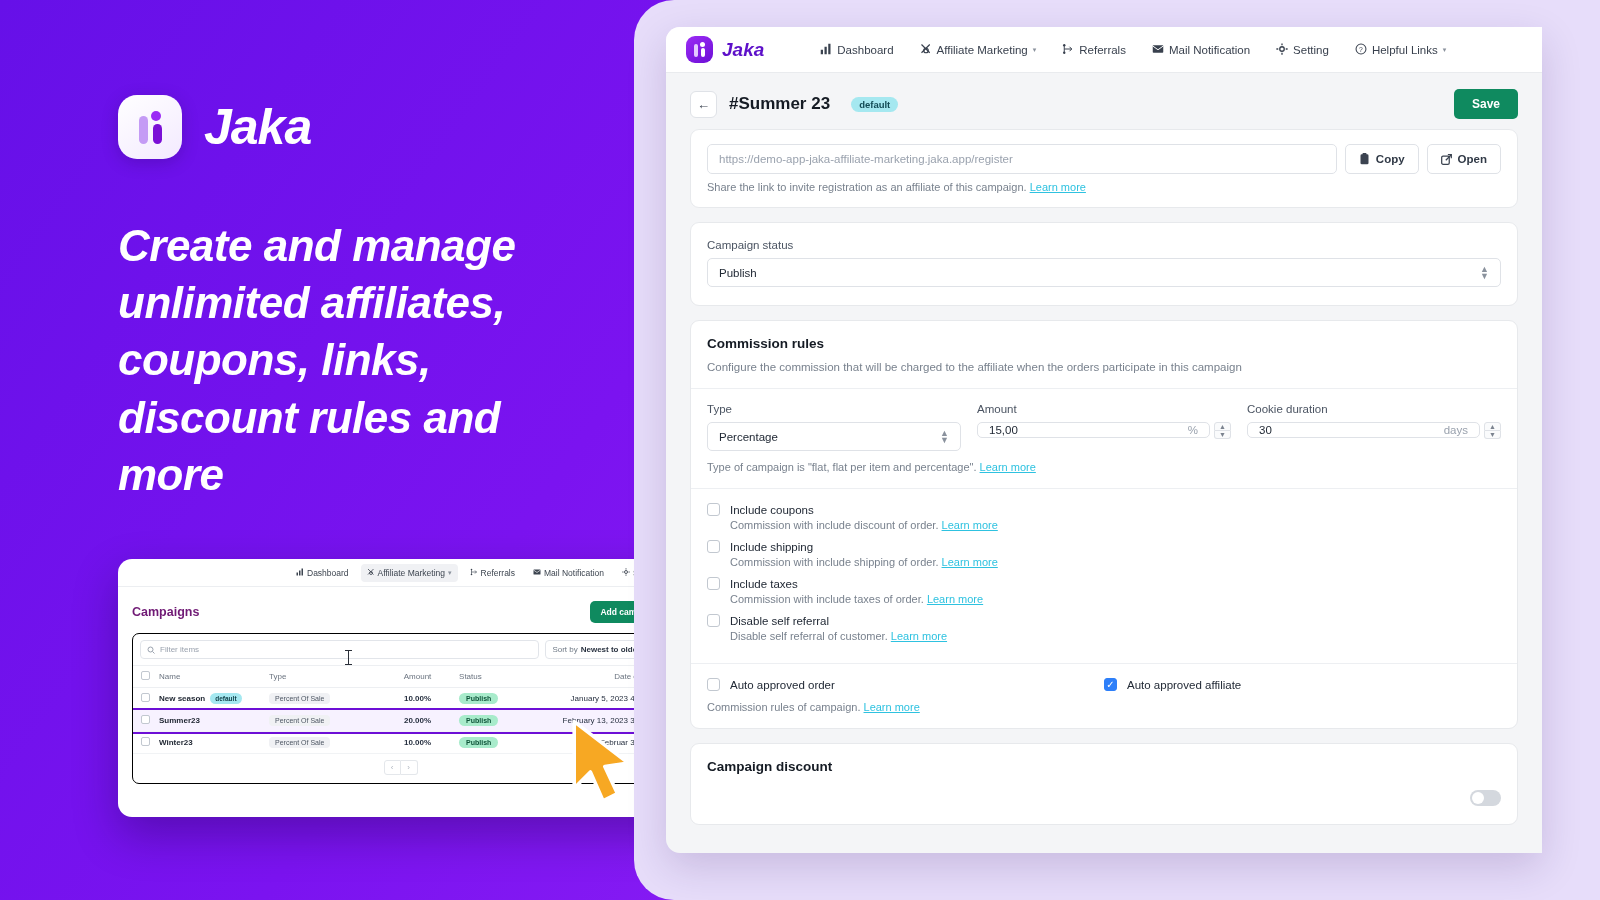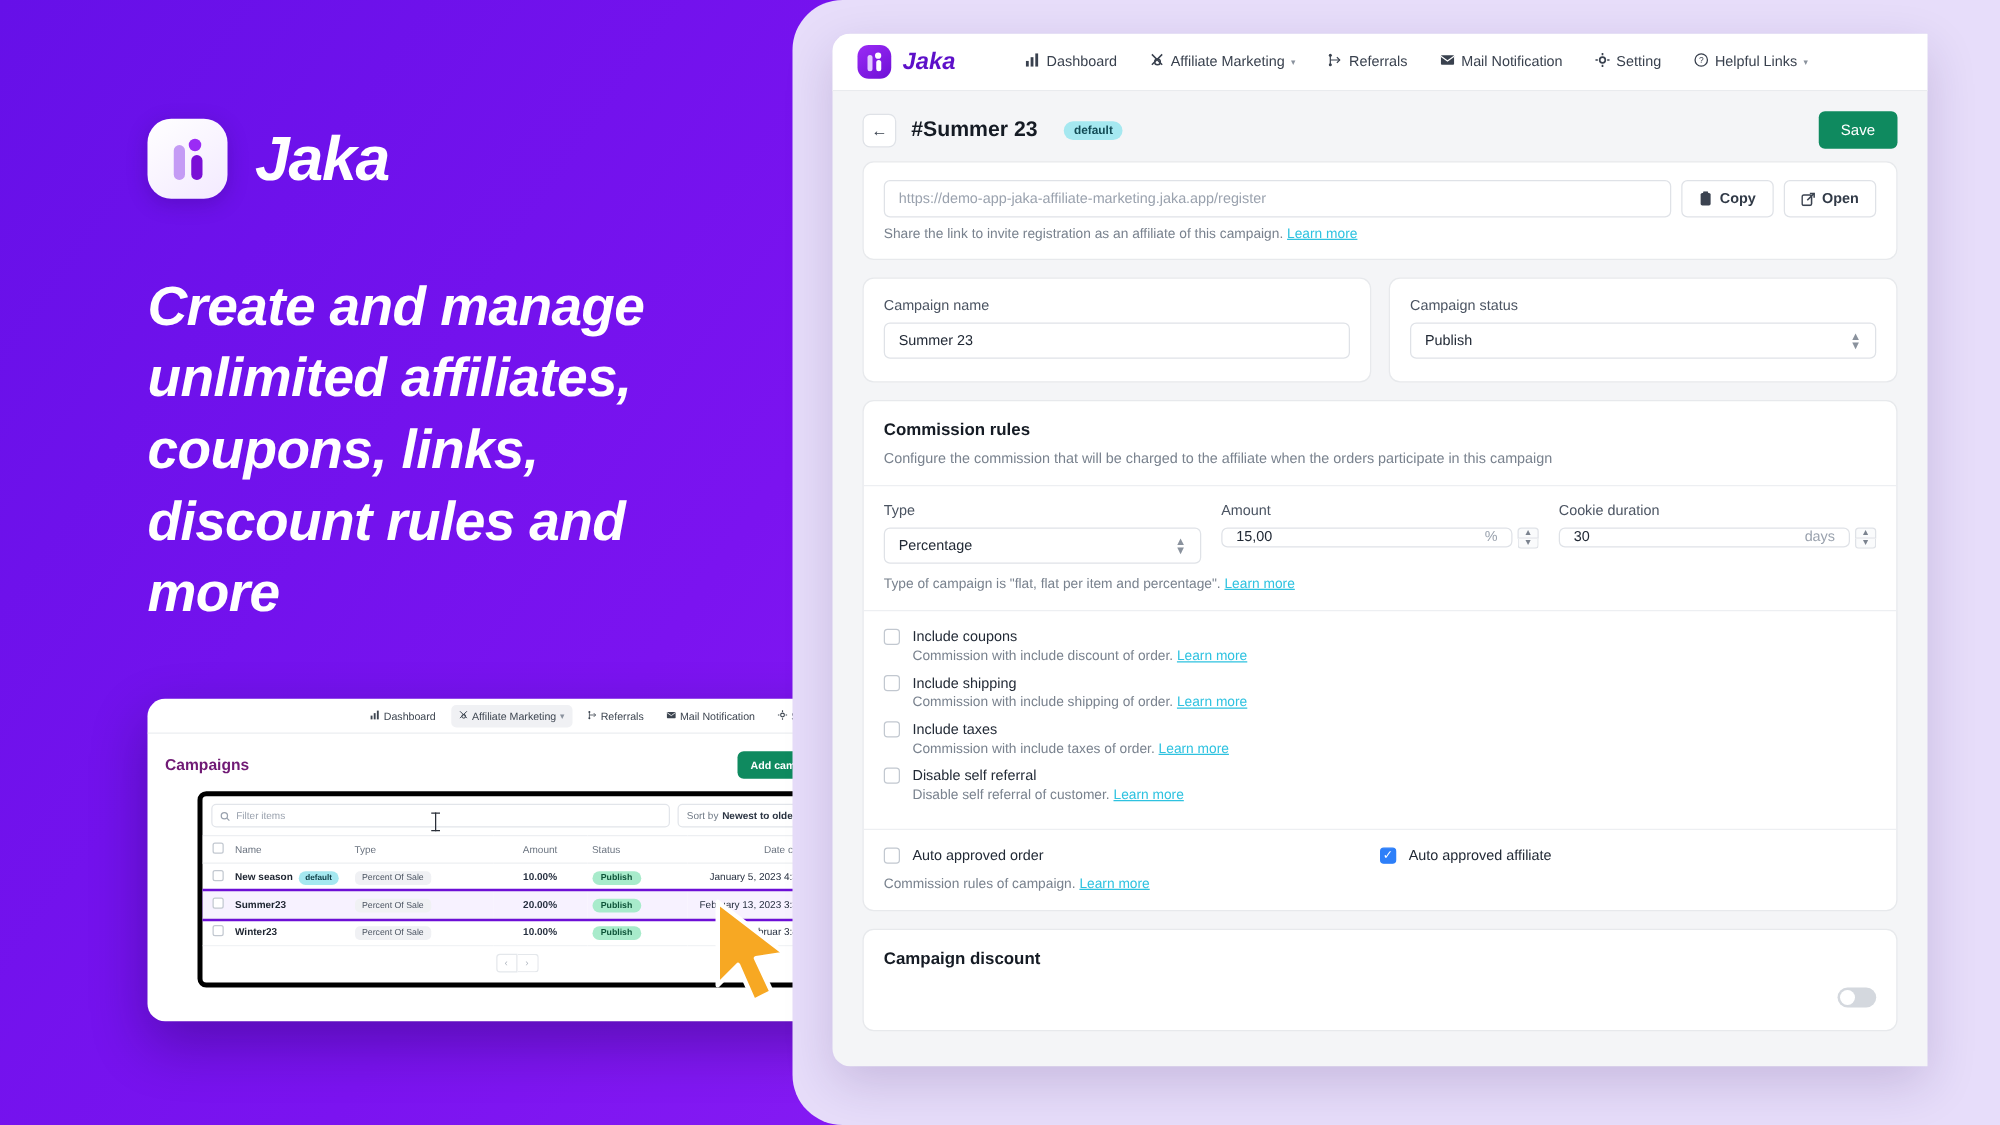--- a/index.html
+++ b/index.html
@@ -53,21 +53,21 @@
   .inset-nav .ni { display: flex; align-items: center; gap: 3px; padding: 4px 6px; border-radius: 4px; white-space: nowrap;}
   .inset-nav .ni.active { background: #f0f1f4; }
   .inset-body { padding: 14px 14px 0 14px; }
   .inset-head { display: flex; align-items: center; justify-content: space-between; }
   .inset-title { font-size: 12.5px; font-weight: bold; color: #701a75; }
   .add-campaign-btn {
     background: #0f8a5f; color: #fff; font-size: 8.5px; font-weight: bold;
     padding: 6px 10px; border-radius: 5px; border: none;
   }
   .inset-card {
-    margin-top: 10px; border: 4px solid #000000; border-radius: 7px; overflow: hidden; margin-left: 26px;
+    margin-top: 10px; border: 1px solid #000000; border-radius: 7px; overflow: hidden;
   }
   .filter-row { display: flex; align-items: center; padding: 6px 7px; gap: 6px; }
   .filter-box {
     flex: 1; border: 1px solid #e2e5ea; border-radius: 4px; height: 19px;
     display: flex; align-items: center; gap: 5px; padding: 0 6px;
     font-size: 8px; color: #9aa2ae;
   }
   .sort-box {
     border: 1px solid #e2e5ea; border-radius: 4px; height: 19px; display: flex;
     align-items: center; gap: 3px; padding: 0 6px; font-size: 8px; color: #707a86;
@@ -159,21 +159,21 @@
     background: #fff; display: flex; align-items: center; justify-content: center;
     font-size: 13px; color: #3b4350;
   }
   .page-title { font-size: 17px; font-weight: bold; color: #151b24; }
   .hd-badge {
     background: #a5e8f0; color: #124b55; font-size: 9.5px; font-weight: bold;
     padding: 2px 8px; border-radius: 9px; margin-left: 9px;
   }
   .save-btn {
     margin-left: auto; background: #0f8a5f; color: #fff; border: none;
-    font-size: 12px; font-weight: normal; padding: 8px 18px; border-radius: 5px;
+    font-size: 12px; font-weight: bold; padding: 8px 18px; border-radius: 5px;
   }
 
   .content { padding: 0 24px 0 24px; }
   .card {
     background: #fff; border: 1px solid #e7e9ec; border-radius: 9px; margin-bottom: 14px;
   }
   .link-row { display: flex; gap: 8px; padding: 14px 16px 0 16px; }
   .url-input {
     flex: 1; height: 30px; border: 1px solid #dfe2e7; border-radius: 5px;
     padding: 0 11px; font-size: 11.5px; color: #9aa2ae; display: flex; align-items: center;
@@ -500,28 +500,20 @@
       </div>
       <div class="hint">
         <span>Share the link to invite registration as an affiliate of this campaign.</span>
         <a class="lm">Learn more</a>
       </div>
     </div>
 
     <div class="two-col">
       <div class="card">
         <div class="field-wrap">
-          <div class="flabel">Campaign name</div>
-          <div class="finput">
-            <span>Summer 23</span>
-          </div>
-        </div>
-      </div>
-      <div class="card">
-        <div class="field-wrap">
           <div class="flabel">Campaign status</div>
           <div class="finput fselect">
             <span>Publish</span>
             <span class="spin-glyph">▲<br>▼</span>
           </div>
         </div>
       </div>
     </div>
 
     <div class="card">

